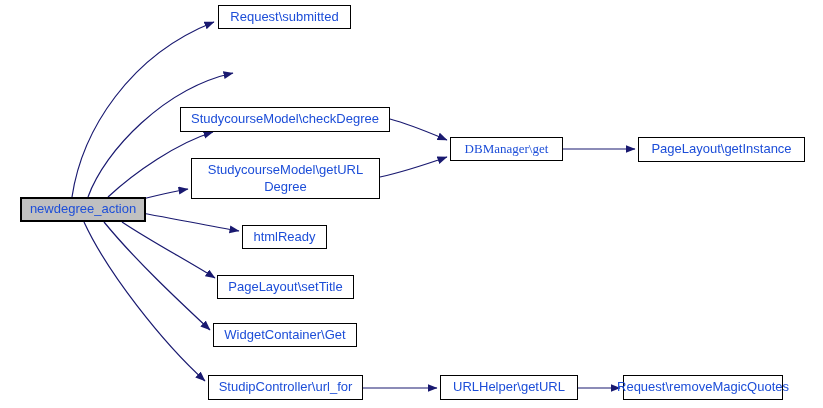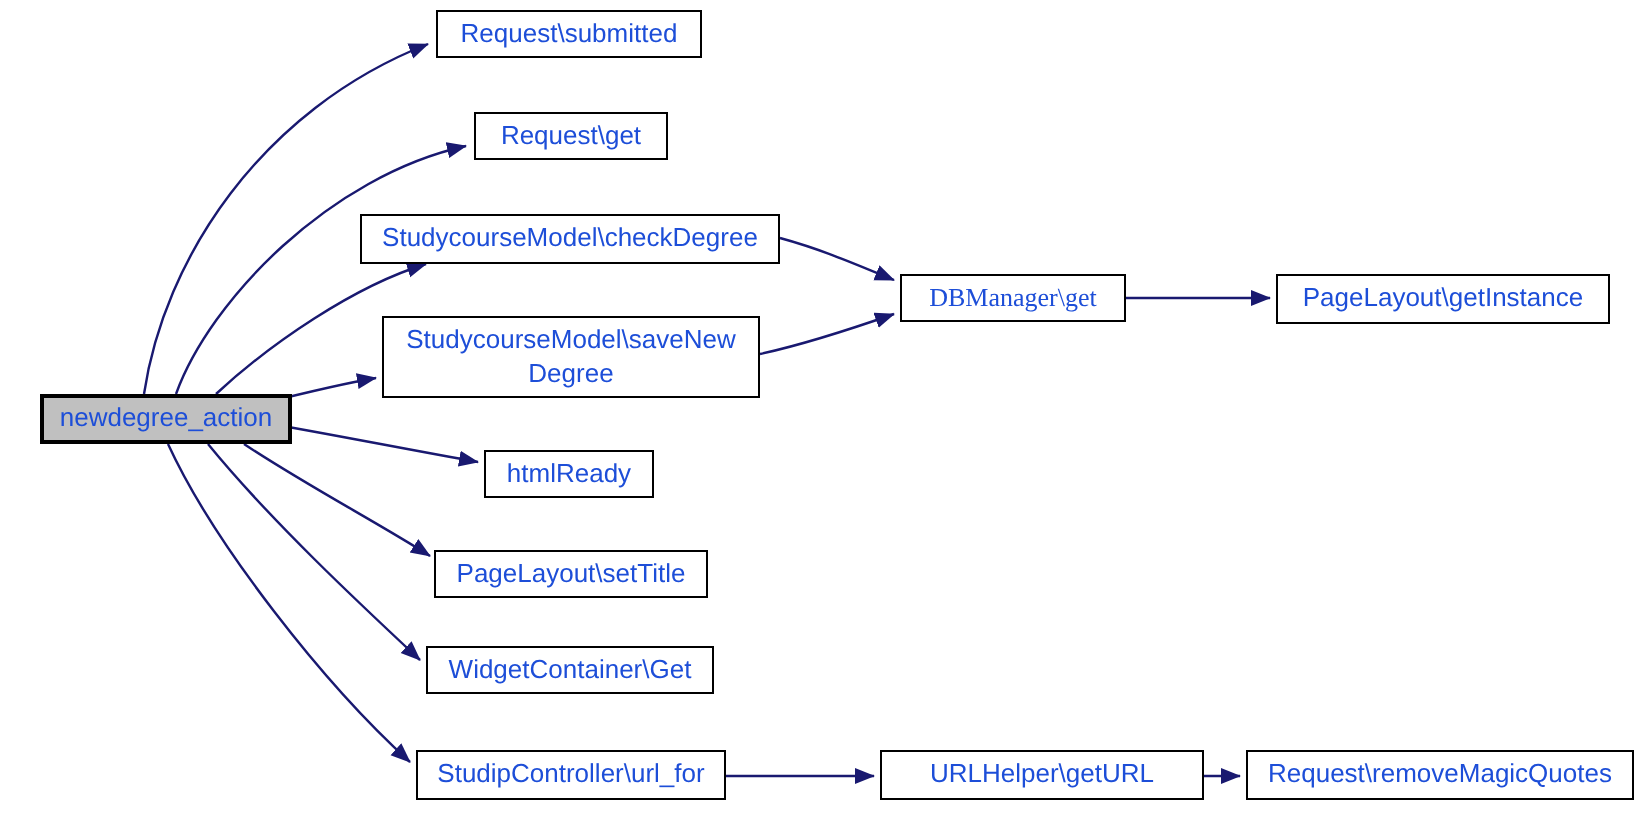--- a/index.html
+++ b/index.html
@@ -67,36 +67,35 @@
       <path d="M563,149 L635,149" marker-end="url(#arrow)"></path>
       <path d="M363,388 L437,388" marker-end="url(#arrow)"></path>
       <path d="M575,388 L620,388" marker-end="url(#arrow)"></path>
     </g>
   </svg>
 
   <div class="node main" style="left:20px; top:197px; width:126px; height:25px;">newdegree_action</div>
 
   <div class="node" style="left:218px; top:5px; width:133px; height:24px;">Request\submitted</div>
 
-  <div class="node" style="left:237px; top:56px; width:97px; height:24px;">Request\get</div>
 
   <div class="node" style="left:180px; top:107px; width:210px; height:25px;">StudycourseModel\checkDegree</div>
 
-  <div class="node" style="left:191px; top:158px; width:189px; height:41px;">StudycourseModel\saveNew
+  <div class="node" style="left:191px; top:158px; width:189px; height:41px;">StudycourseModel\getURL
 Degree</div>
 
   <div class="node" style="left:242px; top:225px; width:85px; height:24px;">htmlReady</div>
 
   <div class="node" style="left:217px; top:275px; width:137px; height:24px;">PageLayout\setTitle</div>
 
   <div class="node" style="left:213px; top:323px; width:144px; height:24px;">WidgetContainer\Get</div>
 
   <div class="node" style="left:208px; top:375px; width:155px; height:25px;">StudipController\url_for</div>
 
   <div class="node" style="left:450px; top:137px; width:113px; height:24px;font-family:Liberation Serif, serif;">DBManager\get</div>
 
   <div class="node" style="left:638px; top:137px; width:167px; height:25px;">PageLayout\getInstance</div>
 
-  <div class="node" style="left:440px; top:375px; width:162px; height:25px;">URLHelper\getURL</div>
+  <div class="node" style="left:440px; top:375px; width:138px; height:25px;">URLHelper\getURL</div>
 
-  <div class="node" style="left:623px; top:375px; width:194px; height:25px;">Request\removeMagicQuotes</div>
+  <div class="node" style="left:623px; top:375px; width:160px; height:25px;">Request\removeMagicQuotes</div>
 
 </div>
 
 </body></html>

